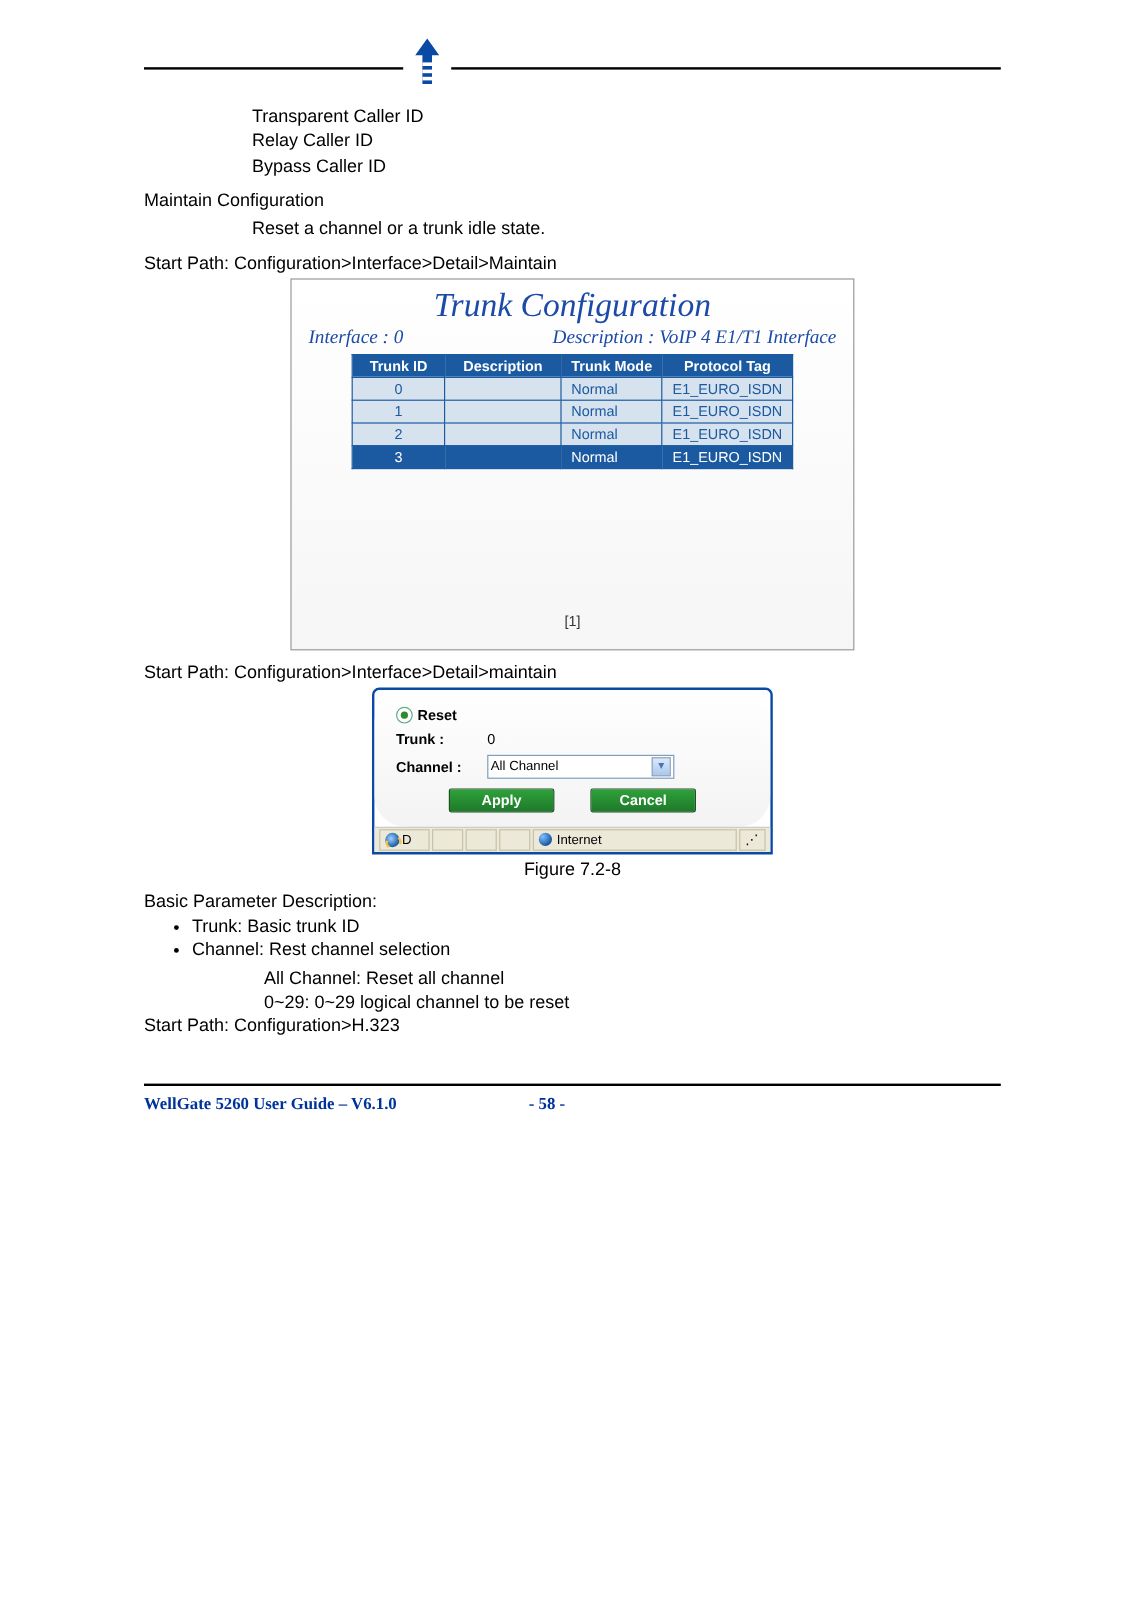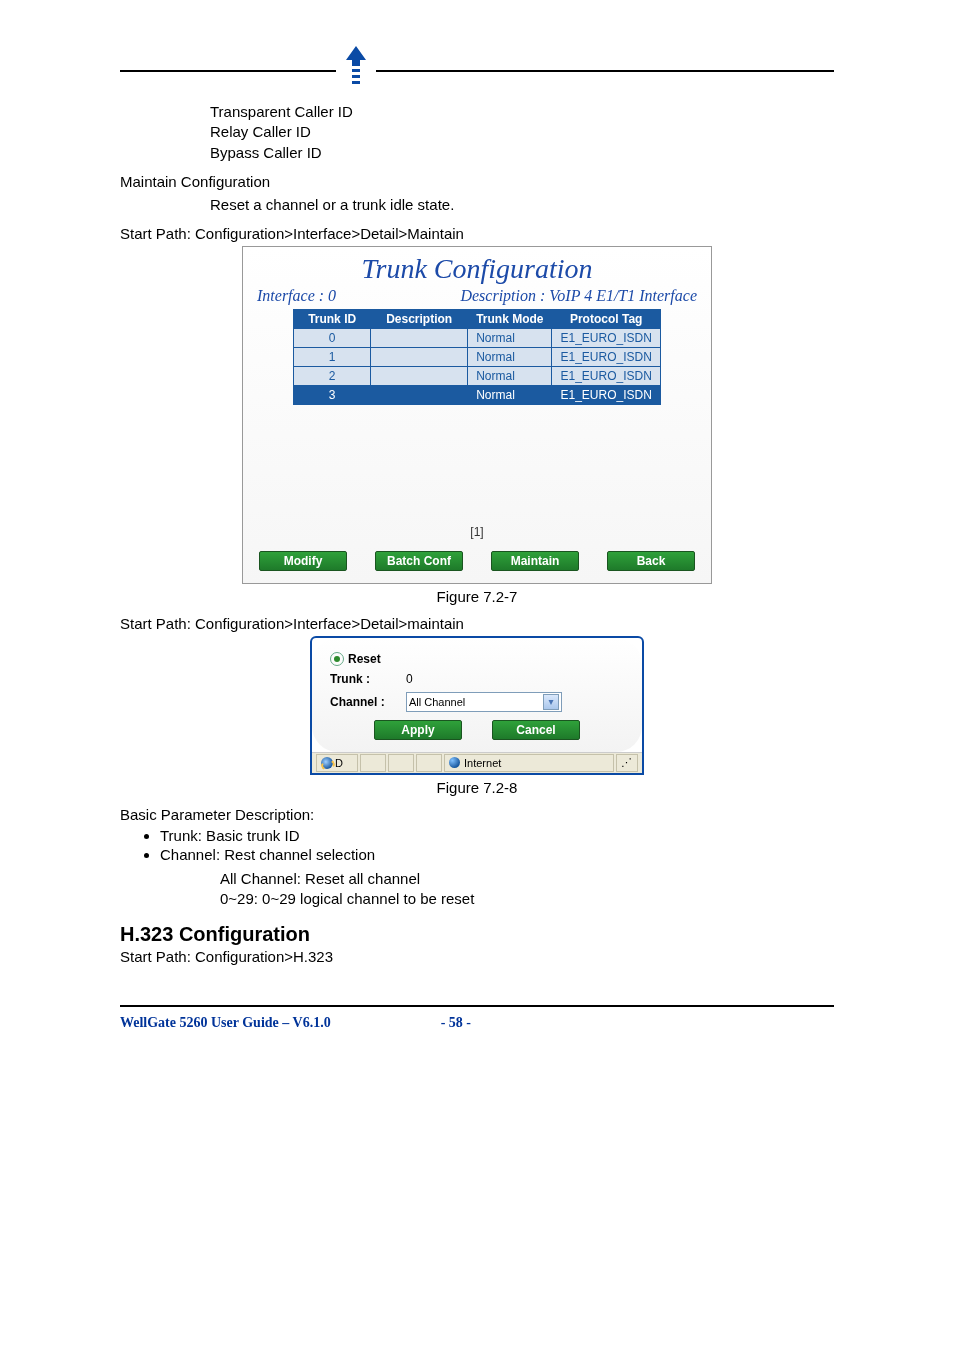--- a/index.html
+++ b/index.html
@@ -8,21 +8,21 @@
     background: #fff;
     font-family: Arial, Helvetica, sans-serif;
     font-size: 15px;
     color: #000;
   }
   .page {
     width: 954px;
     min-height: 1350px;
     margin: 0 auto;
     position: relative;
-    padding: 30px 120px 40px 120px;
+    padding: 16px 120px 40px 120px;
     box-sizing: border-box;
   }
   .header-line {
     border: 0;
     border-top: 2px solid #000;
     margin-top: 40px;
     margin-bottom: 30px;
     position: relative;
   }
   .logo {
@@ -404,28 +404,21 @@
       </tr>
       <tr class="sel">
         <td class="idcell">3</td>
         <td></td>
         <td>Normal</td>
         <td>E1_EURO_ISDN</td>
       </tr>
     </tbody>
       </table>
     <div class="pager">[1]</div>
-    <div class="btn-row">
-      <div class="btn">Modify</div>
-      <div class="btn">Batch Conf</div>
-      <div class="btn">Maintain</div>
-      <div class="btn">Back</div>
-    </div>
   </div>
-  <div class="figure-caption">Figure 7.2-7</div>
 
   <div class="h-sub">Start Path: Configuration&gt;Interface&gt;Detail&gt;maintain</div>
 
   <div class="fig728">
     <div class="body">
       <div class="radio-row">
         <div class="radio-dot">
             <div class="inner"></div>
           </div>
         <span>Reset</span>
@@ -464,21 +457,20 @@
   <div class="figure-caption">Figure 7.2-8</div>
 
   <div class="h-sub" style="margin-top:2px">Basic Parameter Description:</div>
   <ul class="doc-list">
     <li>Trunk: Basic trunk ID</li>
     <li>Channel: Rest channel selection</li>
   </ul>
   <div class="sub-indent">All Channel: Reset all channel</div>
   <div class="sub-indent">0~29: 0~29 logical channel to be reset</div>
 
-  <div class="section-h2">H.323 Configuration</div>
   <div class="h-sub" style="margin-top:0">Start Path: Configuration&gt;H.323</div>
 
   <hr class="footer-line">
   <div class="footer">
     <span>WellGate 5260 User Guide – V6.1.0</span>
     <span class="mid">- 58 -</span>
   </div>
 </div>
 
 </body></html>

